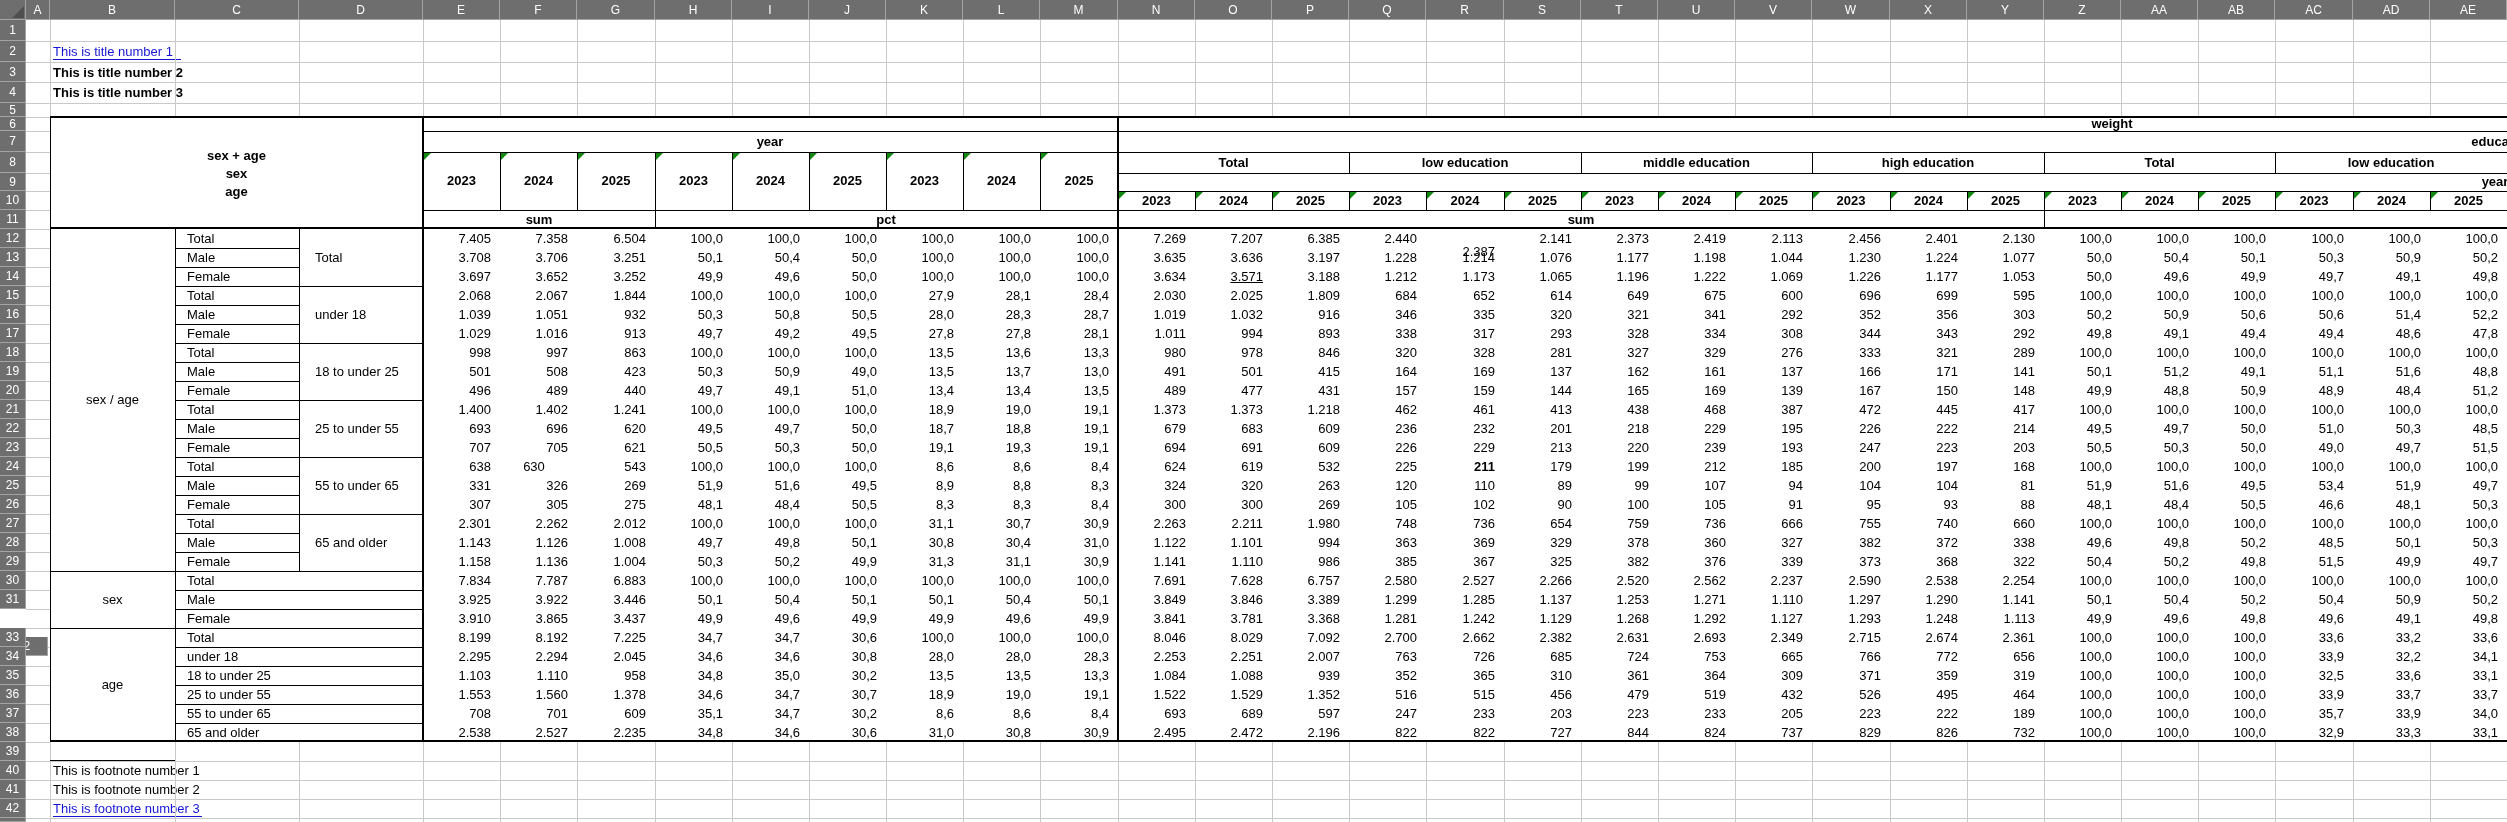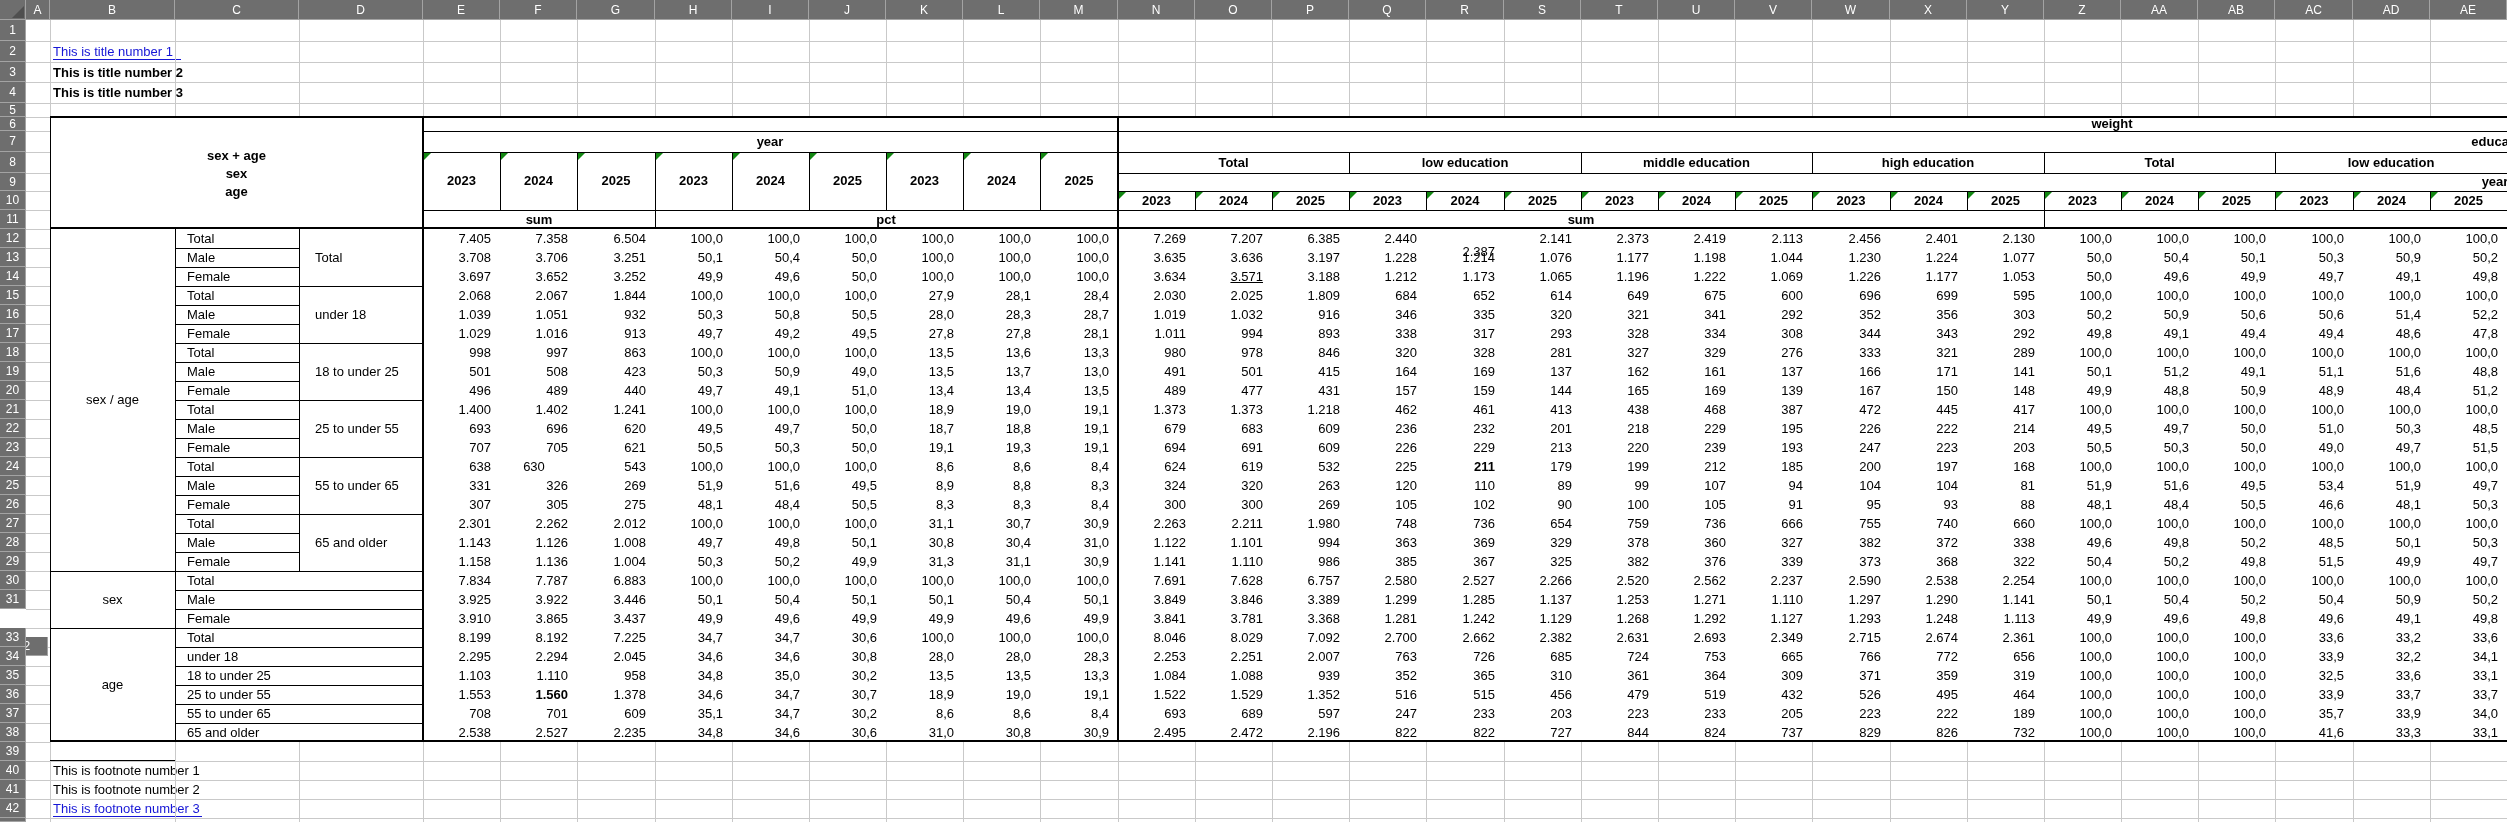--- a/index.html
+++ b/index.html
@@ -962,21 +962,21 @@
     <div class="cell" style="left: 1812px; top: 666px; width: 78px; height: 19px; line-height: 19px;">371</div>
     <div class="cell" style="left: 1890px; top: 666px; width: 77px; height: 19px; line-height: 19px;">359</div>
     <div class="cell" style="left: 1967px; top: 666px; width: 77px; height: 19px; line-height: 19px;">319</div>
     <div class="cell" style="left: 2044px; top: 666px; width: 77px; height: 19px; line-height: 19px;">100,0</div>
     <div class="cell" style="left: 2121px; top: 666px; width: 77px; height: 19px; line-height: 19px;">100,0</div>
     <div class="cell" style="left: 2198px; top: 666px; width: 77px; height: 19px; line-height: 19px;">100,0</div>
     <div class="cell" style="left: 2275px; top: 666px; width: 78px; height: 19px; line-height: 19px;">32,5</div>
     <div class="cell" style="left: 2353px; top: 666px; width: 77px; height: 19px; line-height: 19px;">33,6</div>
     <div class="cell" style="left: 2430px; top: 666px; width: 77px; height: 19px; line-height: 19px;">33,1</div>
     <div class="cell" style="left: 423px; top: 685px; width: 77px; height: 19px; line-height: 19px;">1.553</div>
-    <div class="cell" style="left: 500px; top: 685px; width: 77px; height: 19px; line-height: 19px; font-weight: bold;">1.560</div>
+    <div class="cell" style="left: 500px; top: 685px; width: 77px; height: 19px; line-height: 19px;">1.560</div>
     <div class="cell" style="left: 577px; top: 685px; width: 78px; height: 19px; line-height: 19px;">1.378</div>
     <div class="cell" style="left: 655px; top: 685px; width: 77px; height: 19px; line-height: 19px;">34,6</div>
     <div class="cell" style="left: 732px; top: 685px; width: 77px; height: 19px; line-height: 19px;">34,7</div>
     <div class="cell" style="left: 809px; top: 685px; width: 77px; height: 19px; line-height: 19px;">30,7</div>
     <div class="cell" style="left: 886px; top: 685px; width: 77px; height: 19px; line-height: 19px;">18,9</div>
     <div class="cell" style="left: 963px; top: 685px; width: 77px; height: 19px; line-height: 19px;">19,0</div>
     <div class="cell" style="left: 1040px; top: 685px; width: 78px; height: 19px; line-height: 19px;">19,1</div>
     <div class="cell" style="left: 1118px; top: 685px; width: 77px; height: 19px; line-height: 19px;">1.522</div>
     <div class="cell" style="left: 1195px; top: 685px; width: 77px; height: 19px; line-height: 19px;">1.529</div>
     <div class="cell" style="left: 1272px; top: 685px; width: 77px; height: 19px; line-height: 19px;">1.352</div>
@@ -1039,21 +1039,21 @@
     <div class="cell" style="left: 1504px; top: 723px; width: 77px; height: 19px; line-height: 19px;">727</div>
     <div class="cell" style="left: 1581px; top: 723px; width: 77px; height: 19px; line-height: 19px;">844</div>
     <div class="cell" style="left: 1658px; top: 723px; width: 77px; height: 19px; line-height: 19px;">824</div>
     <div class="cell" style="left: 1735px; top: 723px; width: 77px; height: 19px; line-height: 19px;">737</div>
     <div class="cell" style="left: 1812px; top: 723px; width: 78px; height: 19px; line-height: 19px;">829</div>
     <div class="cell" style="left: 1890px; top: 723px; width: 77px; height: 19px; line-height: 19px;">826</div>
     <div class="cell" style="left: 1967px; top: 723px; width: 77px; height: 19px; line-height: 19px;">732</div>
     <div class="cell" style="left: 2044px; top: 723px; width: 77px; height: 19px; line-height: 19px;">100,0</div>
     <div class="cell" style="left: 2121px; top: 723px; width: 77px; height: 19px; line-height: 19px;">100,0</div>
     <div class="cell" style="left: 2198px; top: 723px; width: 77px; height: 19px; line-height: 19px;">100,0</div>
-    <div class="cell" style="left: 2275px; top: 723px; width: 78px; height: 19px; line-height: 19px;">41,6</div>
+    <div class="cell" style="left: 2275px; top: 723px; width: 78px; height: 19px; line-height: 19px;">32,9</div>
     <div class="cell" style="left: 2353px; top: 723px; width: 77px; height: 19px; line-height: 19px;">33,3</div>
     <div class="cell" style="left: 2430px; top: 723px; width: 77px; height: 19px; line-height: 19px;">33,1</div>
     <div class="hcell" style="left: 0px; top: 0px; width: 26px; height: 20px;"></div>
     <div class="ctri" style="left: 12px; top: 6px; width: 12px; height: 12px;"></div>
     <div class="hcell" style="left: 26px; top: 0px; width: 24px; height: 20px;">A</div>
     <div class="hcell" style="left: 50px; top: 0px; width: 125px; height: 20px;">B</div>
     <div class="hcell" style="left: 175px; top: 0px; width: 124px; height: 20px;">C</div>
     <div class="hcell" style="left: 299px; top: 0px; width: 124px; height: 20px;">D</div>
     <div class="hcell" style="left: 423px; top: 0px; width: 77px; height: 20px;">E</div>
     <div class="hcell" style="left: 500px; top: 0px; width: 77px; height: 20px;">F</div>

